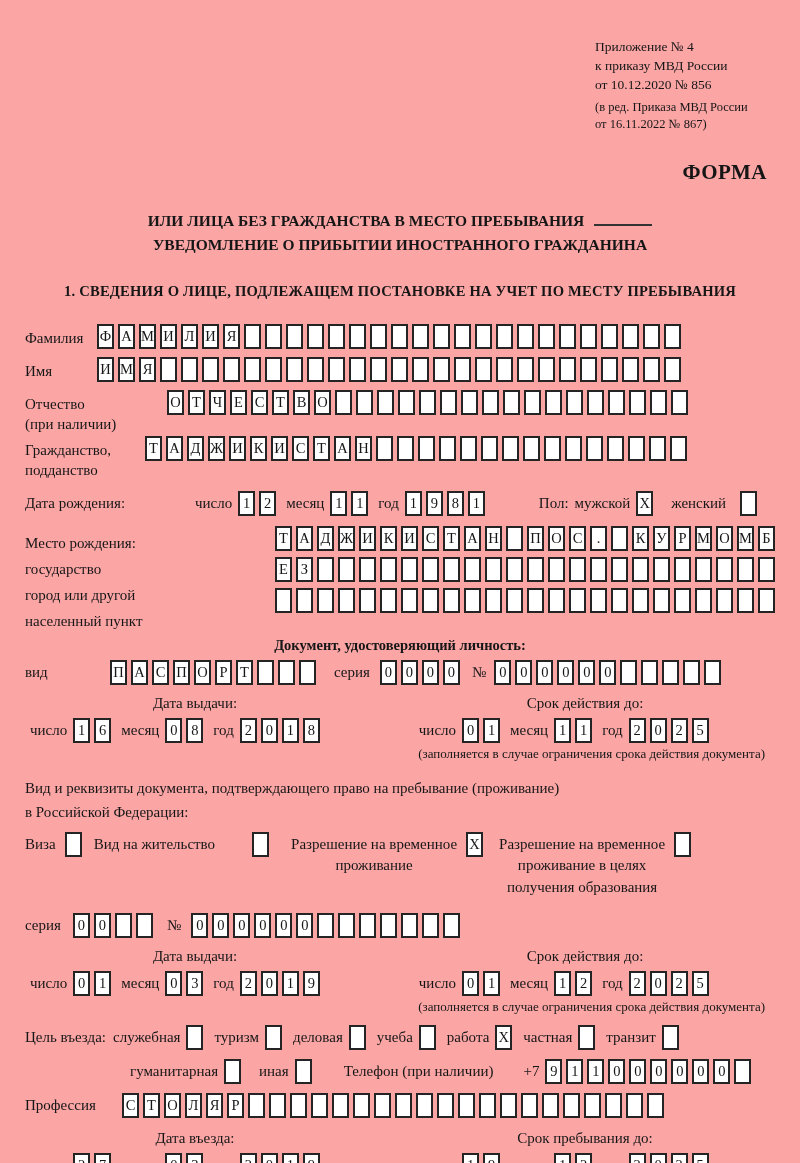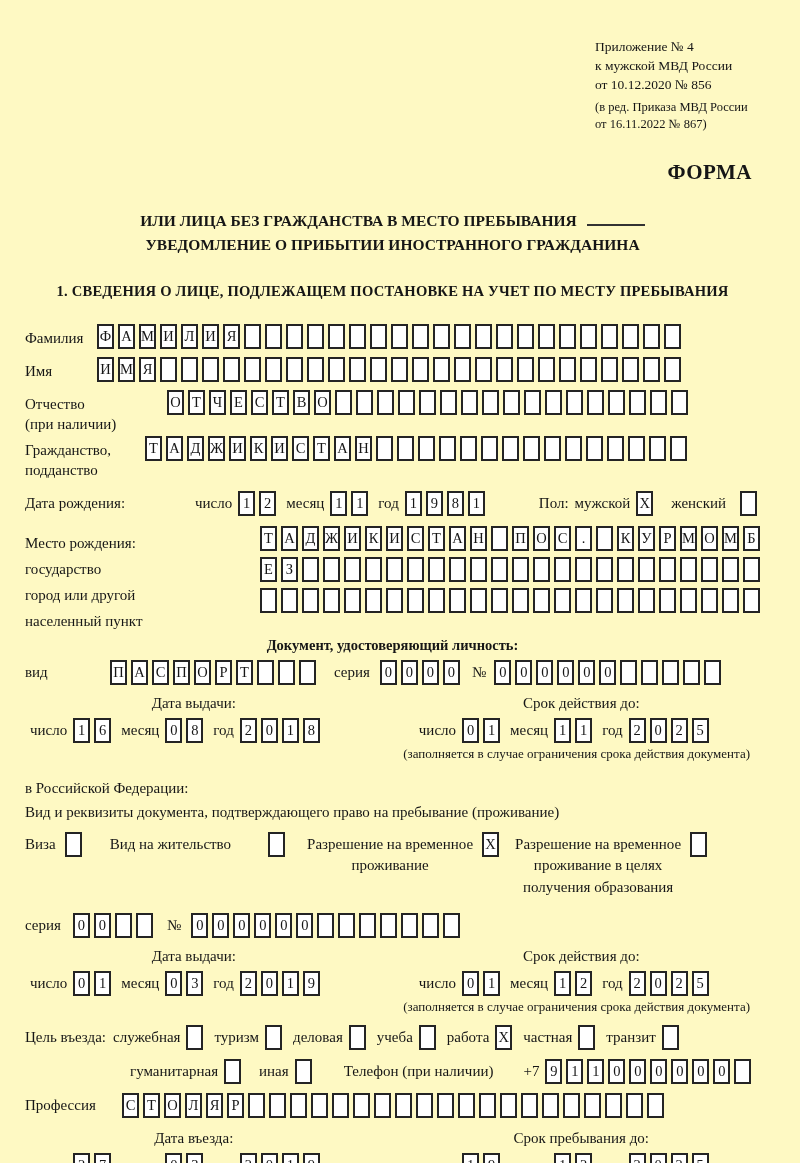--- a/index.html
+++ b/index.html
@@ -1,20 +1,20 @@
 <!DOCTYPE html>
 <html><head>
 <meta charset="utf-8">
 <style>
   * { margin:0; padding:0; box-sizing:border-box; }
   html,body { background:#e8e8e8; }
   .page {
-    width:800px; height:1163px; margin:0 auto; background:#fef9c3;
+    width:800px; height:1163px; margin:0 auto; background:#fca5a5;
     font-family:"Liberation Serif","DejaVu Serif",serif; color:#161616;
-    padding:38px 40px 0 25px; position:relative; overflow:hidden;
+    padding:38px 25px 0 25px; position:relative; overflow:hidden;
   }
   
   .hdr { margin-left:570px; width:190px; font-size:13.5px; line-height:1.4; }
   .hdr .small { font-size:12.5px; }
   .forma { text-align:right; padding-right:8px; font-weight:bold; font-size:21px; margin-top:26px; letter-spacing:.5px; }
   
   .title { text-align:center; font-weight:bold; font-size:15.5px; line-height:1.55; margin-top:24px; }
   .tunder { display:inline-block; width:58px; border-bottom:2px solid #333; height:14px; margin-left:10px; }
   .sec1 { text-align:center; font-weight:bold; font-size:14.6px; margin-top:26px; letter-spacing:.2px; }
   
@@ -42,21 +42,21 @@
   .check-item .lbl.center { text-align:center; }
   .para { font-size:15px; line-height:1.6; margin-top:14px; }
 </style>
 </head>
 <body>
 
 <div class="page">
 
   <div class="hdr">
     <div>Приложение № 4</div>
-    <div>к мужской МВД России</div>
+    <div>к приказу МВД России</div>
     <div>от 10.12.2020 № 856</div>
     <div class="small" style="margin-top:4px;">(в ред. Приказа МВД России</div>
     <div class="small">от 16.11.2022 № 867)</div>
   </div>
 
   <div class="forma">ФОРМА</div>
 
   <div class="title">
     <div>
       <span>ИЛИ ЛИЦА БЕЗ ГРАЖДАНСТВА В МЕСТО ПРЕБЫВАНИЯ</span><span class="tunder"></span>
@@ -405,32 +405,32 @@
           <span class="cell">2</span>
           <span class="cell">0</span>
           <span class="cell">2</span>
           <span class="cell">5</span>
         </span>
     </span>
   </div>
   <div class="note">(заполняется в случае ограничения срока действия документа)</div>
 
   <div class="para">
+    <div>Вид и реквизиты документа, подтверждающего право на пребывание (проживание)</div>
     <div>в Российской Федерации:</div>
-    <div>Вид и реквизиты документа, подтверждающего право на пребывание (проживание)</div>
   </div>
 
   <div class="frow" style="margin-top:8px;">
     <span class="check-item">
       <span class="lbl">Виза</span>
       <span class="cells">
           <span class="cell"></span>
         </span>
     </span>
-    <span class="check-item" style="margin-left:28px;">
+    <span class="check-item" style="margin-left:12px;">
       <span class="lbl">Вид на жительство</span>
       <span class="cells" style="margin-left:28px;">
           <span class="cell"></span>
         </span>
     </span>
     <span class="check-item" style="margin-left:22px;">
       <span class="lbl center">
         <div>Разрешение на временное</div>
         <div>проживание</div>
       </span>

